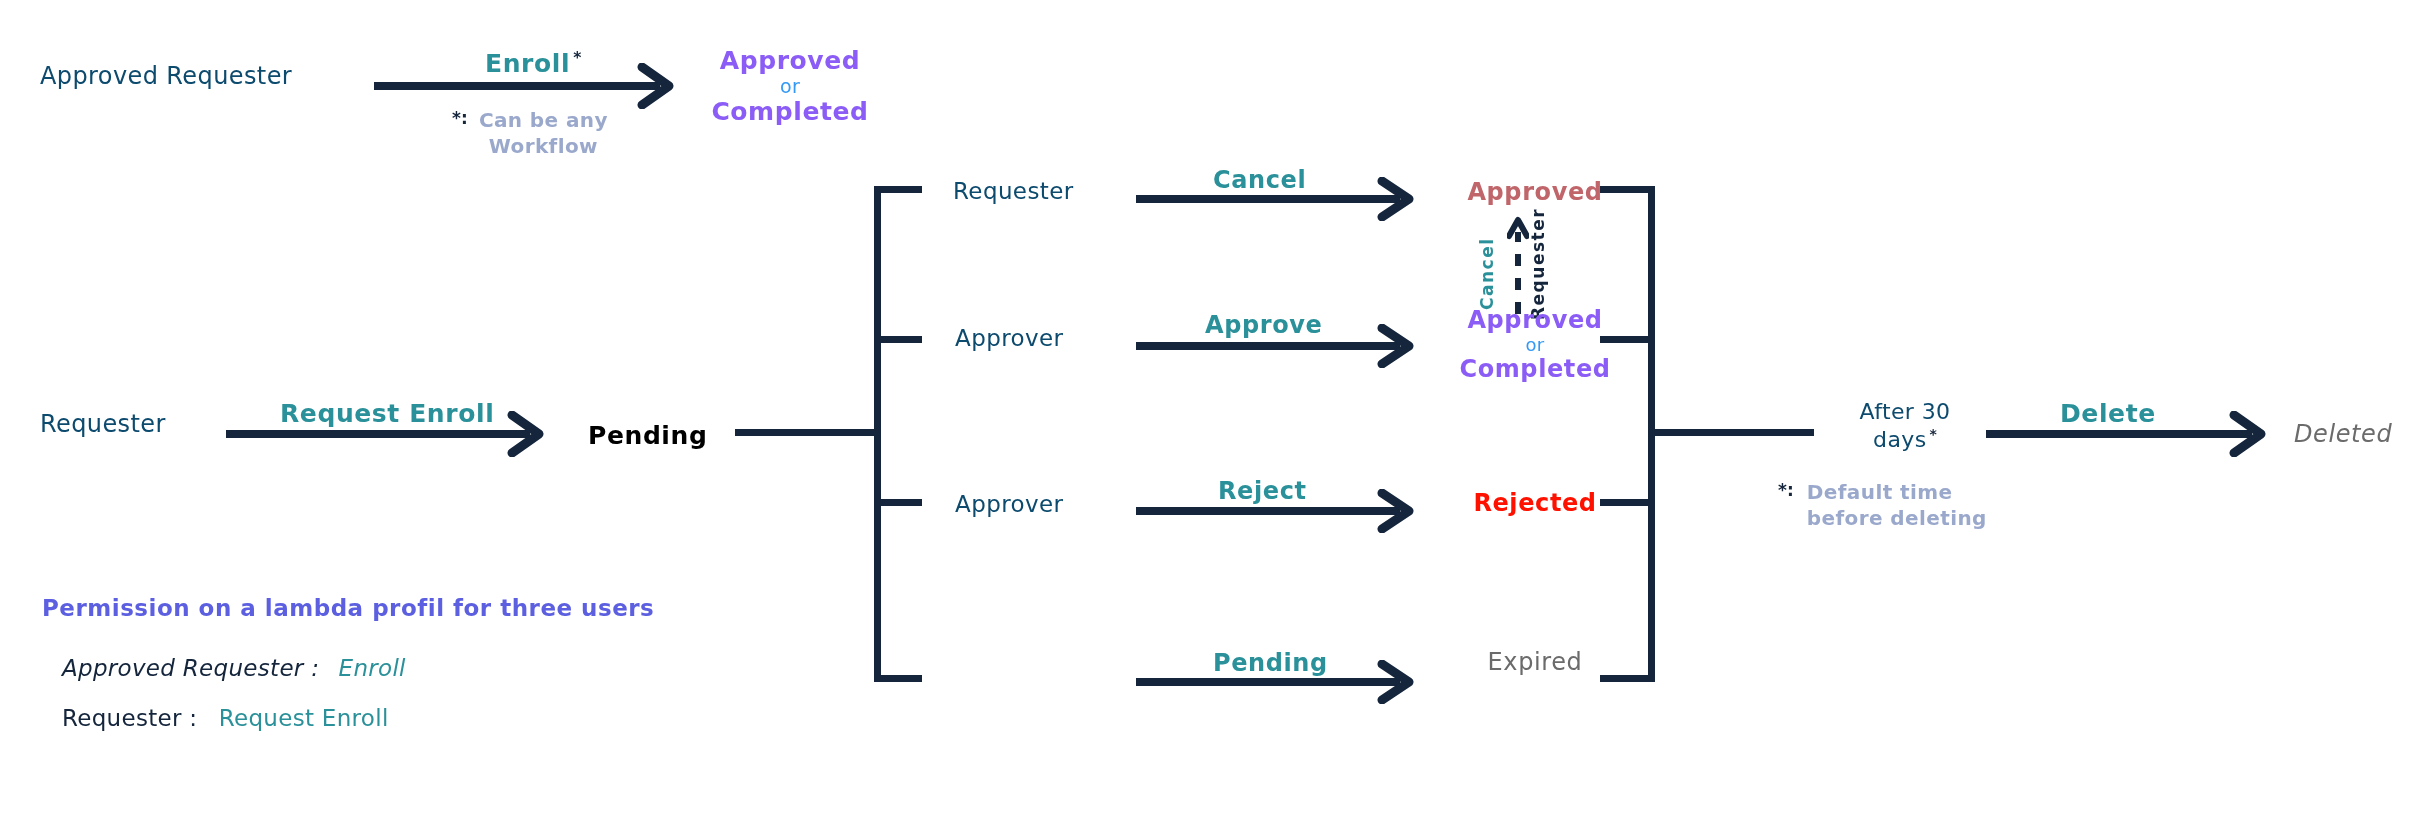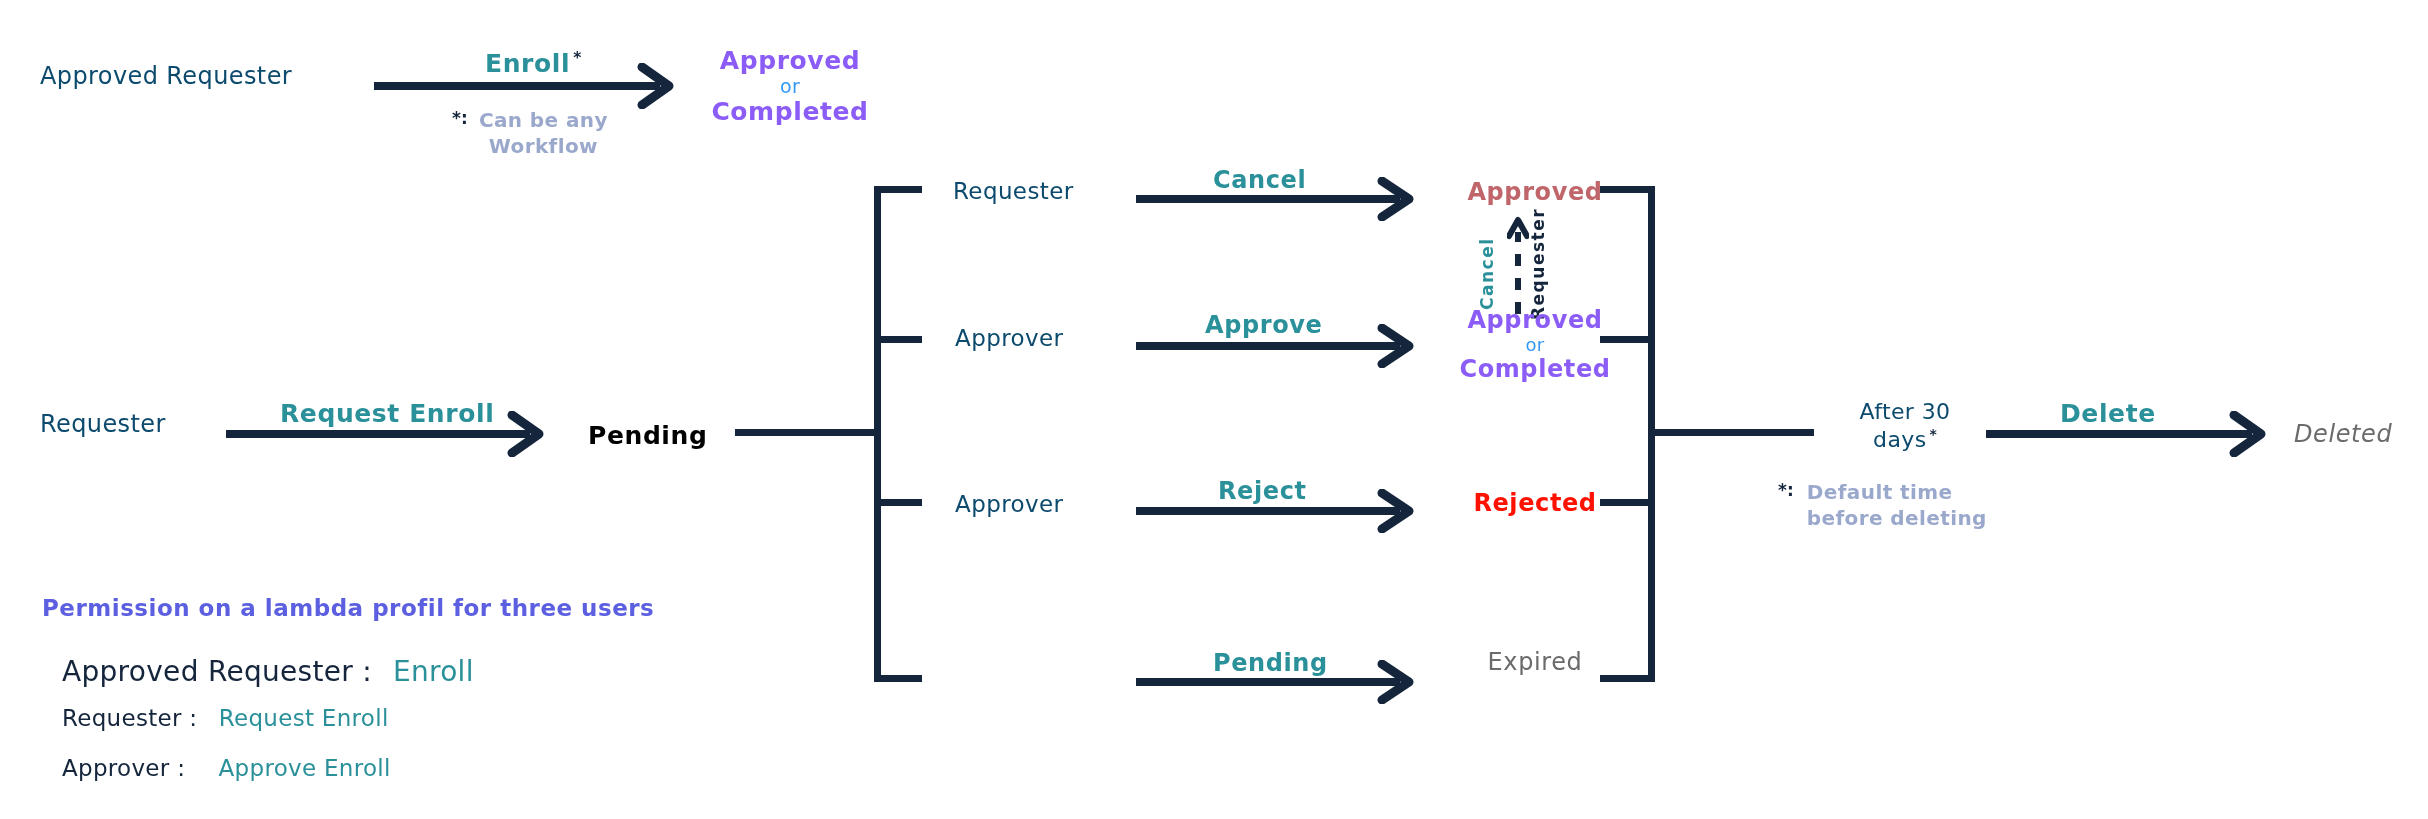--- a/index.html
+++ b/index.html
@@ -243,28 +243,24 @@
   <div class="abs state state-deleted" style="left:2294px; top:420px; font-size:24px;font-style:italic;">Deleted</div>
 
   <div class="abs" style="left:1778px; top:480px; width:300px;">
     <span class="note-star" style="font-size:17px; vertical-align:top;">*:</span>
     <span class="note" style="font-size:20px; display:inline-block; margin-left:8px;">Default time
 before deleting</span>
   </div>
 
   <div class="abs legend-title" style="left:42px; top:595px; font-size:23px;">Permission on a lambda profil for three users</div>
 
-  <div class="abs" style="left:62px; top:655px; font-size:28px;">
+  <div class="abs" style="left:62px; top:655px; font-size:23px;font-style:italic;">
     <span class="legend-role">Approved Requester :</span>
     <span class="legend-perm" style="margin-left:12px;">Enroll</span>
   </div>
 
   <div class="abs" style="left:62px; top:705px; font-size:23px;">
     <span class="legend-role">Requester :</span>
     <span class="legend-perm" style="margin-left:14px;">Request Enroll</span>
   </div>
 
-  <div class="abs" style="left:62px; top:755px; font-size:23px;">
-    <span class="legend-role">Approver :</span>
-    <span class="legend-perm" style="margin-left:26px;">Approve Enroll</span>
-  </div>
 
 </div>
 
 </body></html>

